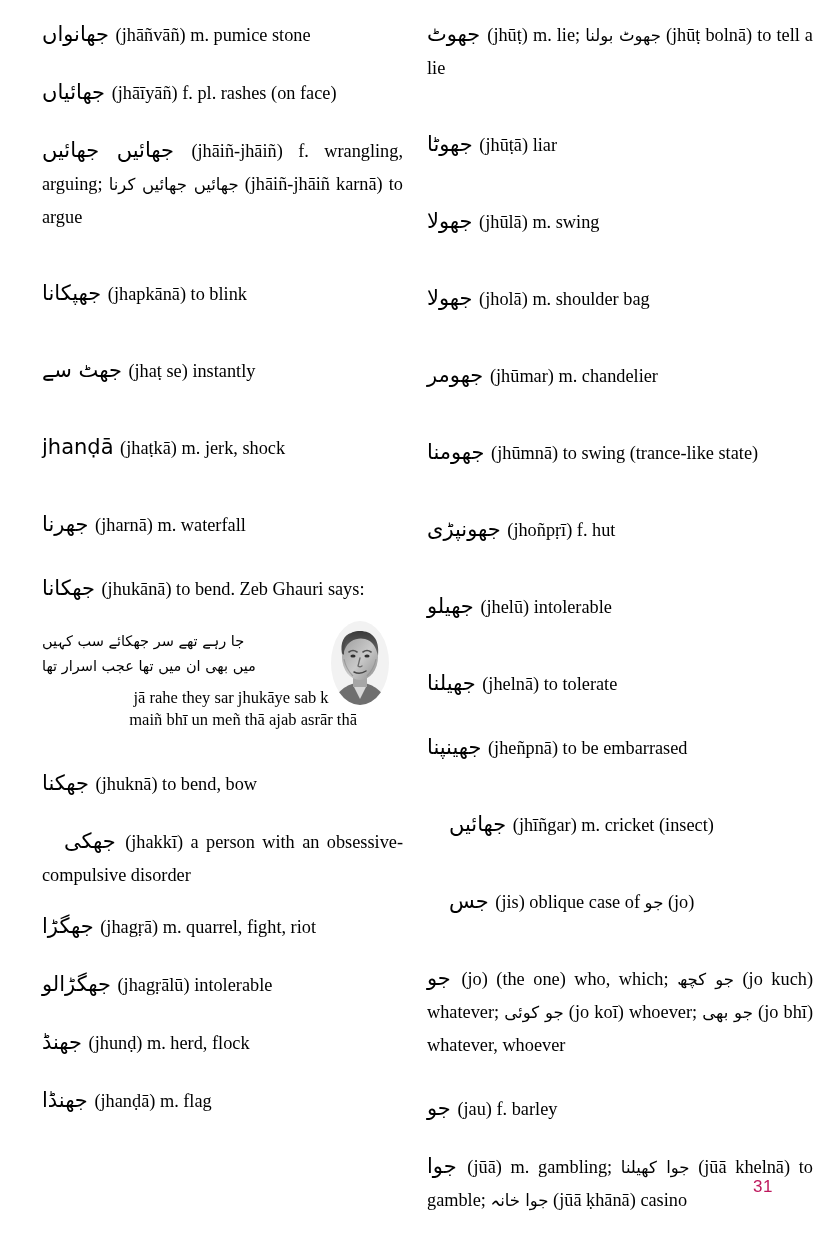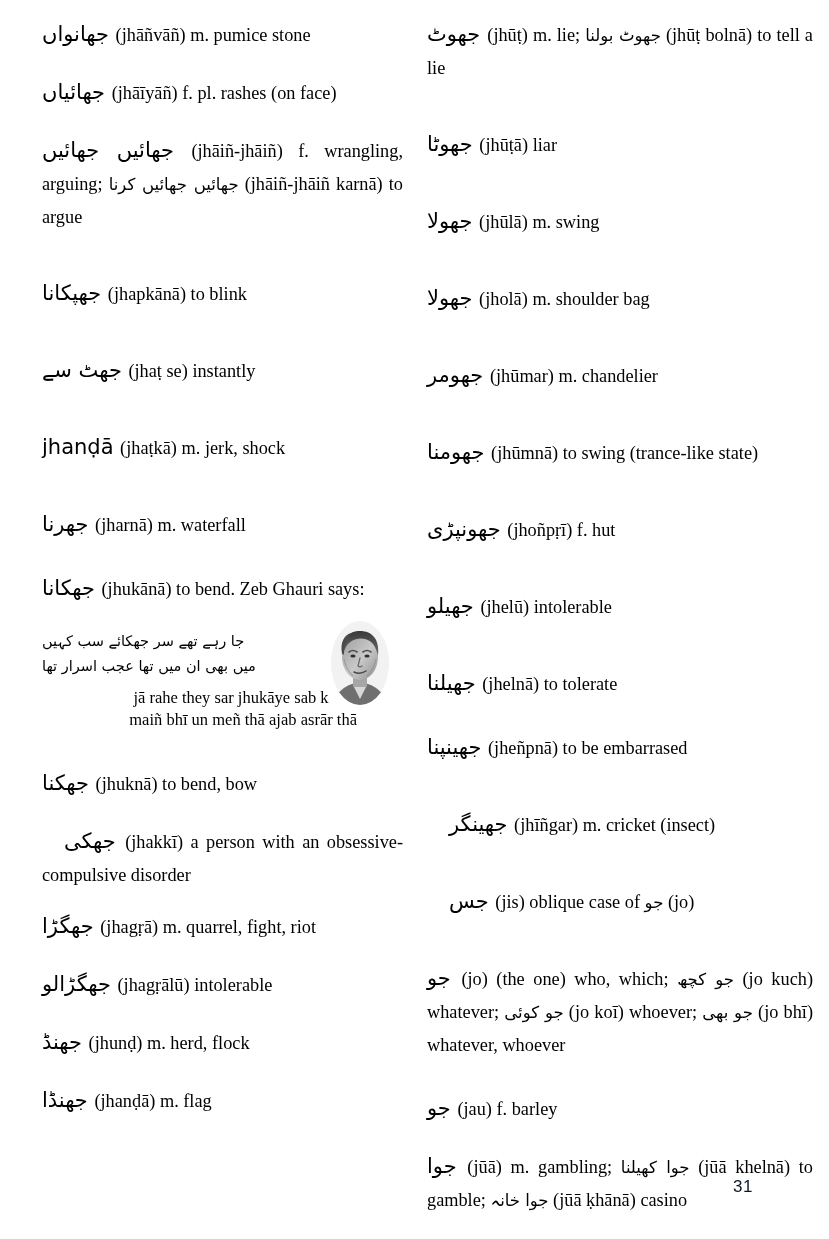--- a/index.html
+++ b/index.html
@@ -103,24 +103,24 @@
     position: absolute;
     right: 12px;
     top: 0;
     width: 62px;
     height: 88px;
   }
   .portrait svg { display: block; }
 
   .page-number {
     position: absolute;
-    right: 76px;
+    right: 56px;
     bottom: 42px;
     font-size: 17px;
-    color: #0f172a;
+    color: #be185d;
     font-family: "Liberation Sans", sans-serif;
     letter-spacing: 0.5px;
   }
 </style>
 </head>
 <body>
 
 <div class="page">
 
   <div class="columns">
@@ -304,21 +304,21 @@
         <span class="ur ur-hw">جھیلنا</span>
         <span>(jhelnā) to tolerate</span>
       </p>
 
       <p class="entry gap-l">
         <span class="ur ur-hw">جھینپنا</span>
         <span>(jheñpnā) to be embarrased</span>
       </p>
 
       <p class="entry gap-xl">
-        <span class="ur ur-hw indent-hw">جھینگر</span>
+        <span class="ur ur-hw indent-hw">جھائیں</span>
         <span>(jhīñgar) m. cricket (insect)</span>
       </p>
 
       <p class="entry gap-xl">
         <span class="ur ur-hw indent-hw">جس</span>
         <span>(jis) oblique case of</span>
         <span class="ur ur-sm">جو</span>
         <span>(jo)</span>
       </p>
 

